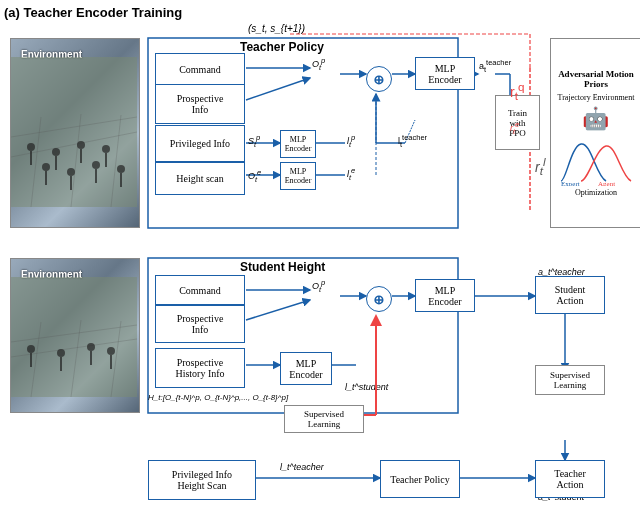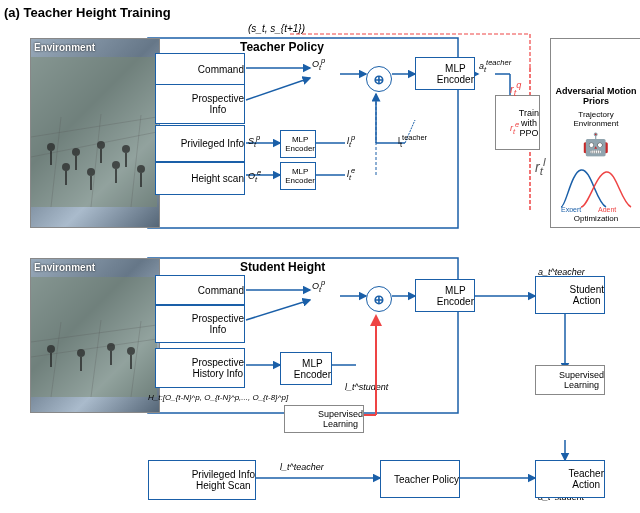--- a/index.html
+++ b/index.html
@@ -27,40 +27,40 @@
       position: absolute;
     }
 
     
     .box {
       position: absolute;
       border: 1.5px solid #000;
       background: #fff;
       display: flex;
       align-items: center;
-      justify-content: flex-end;
+      justify-content: center;
       text-align: center;
       font-size: 10px;
+      font-family: Liberation Serif, serif;
     }
 
     .box-blue {
       border-color: #1a5fa8;
       border-width: 1.5px;
     }
 
     
     .env-box {
       position: absolute;
       border: 1.5px solid #888;
       background: linear-gradient(135deg, #9ab 0%, #678 40%, #abc 70%, #567 100%);
       display: flex;
       align-items: flex-start;
       justify-content: flex-start;
-      padding: 3px;
-      margin-left: 20px;
+      padding: 10px;
     }
 
     .env-label {
       font-size: 10px;
       font-weight: bold;
       color: #fff;
       text-shadow: 0 0 2px #000;
     }
 
     
@@ -168,21 +168,21 @@
     <defs>
       <marker id="arrowBlue" markerWidth="6" markerHeight="6" refX="5" refY="3" orient="auto">
         <path d="M0,0 L0,6 L6,3 z" fill="#1a5fa8"></path>
       </marker>
       <marker id="arrowRed" markerWidth="6" markerHeight="6" refX="5" refY="3" orient="auto">
         <path d="M0,0 L0,6 L6,3 z" fill="#e44"></path>
       </marker>
     </defs>
   </svg>
 
-  <div class="section-label" style="left:4px; top:5px;">(a) Teacher Height  Training</div>
+  <div class="section-label" style="left:4px; top:5px;">(a) Teacher Encoder  Training</div>
 
   <div class="env-box" style="left:10px; top:38px; width:130px; height:190px;">
     <span class="env-label">Environment</span>
 
     <svg width="126" height="150" style="position:absolute;top:18px;left:0;">
 
       <rect width="126" height="150" fill="#7a8a70" opacity="0.5"></rect>
 
       <line x1="0" y1="80" x2="126" y2="60" stroke="#555" stroke-width="0.5" opacity="0.5"></line>
       <line x1="0" y1="100" x2="126" y2="75" stroke="#555" stroke-width="0.5" opacity="0.5"></line>
@@ -222,21 +222,21 @@
 
   <div style="position:absolute; left:312px; top:56px; font-size:9px; font-style:italic;">O<sub>t</sub><sup>p</sup></div>
 
   <div class="circle-plus" style="left:366px; top:66px; width:26px; height:26px;">⊕</div>
 
   <div class="box box-blue" style="left:415px; top:57px; width:60px; height:33px;">
     <span style="white-space:pre-line; text-align:center;">MLP
 Encoder</span>
   </div>
 
-  <div style="position:absolute; left:479px; top:58px; font-size:9px; font-style:italic;">a<sub>t</sub><sup>teacher</sup></div>
+  <div style="position:absolute; left:479px; top:58px; font-size:9px; ">a<sub>t</sub><sup>teacher</sup></div>
 
   <div class="box box-blue" style="left:155px; top:125px; width:90px; height:37px;">
     <span>Privileged Info</span>
   </div>
 
   <div style="position:absolute; left:248px; top:133px; font-size:9px; font-style:italic;">S<sub>t</sub><sup>p</sup></div>
 
   <div class="box box-blue" style="left:280px; top:130px; width:36px; height:28px;">
     <span style="white-space:pre-line; text-align:center; font-size:8px;">MLP
 Encoder</span>
@@ -258,21 +258,21 @@
   </div>
 
   <div style="position:absolute; left:347px; top:166px; font-size:9px; font-style:italic;">l<sub>t</sub><sup>e</sup></div>
 
   <div class="box" style="left:495px; top:95px; width:45px; height:55px; border-color:#888; font-size:9px; text-align:center;">
     <span style="white-space:pre-line; text-align:center;">Train
 with
 PPO</span>
   </div>
 
-  <div style="position:absolute; left:510px; top:80px; font-size:11px; font-style:italic; color:#e44;">r<sub>t</sub><sup>q</sup></div>
+  <div style="position:absolute; left:510px; top:80px; font-size:14px; color:#e44;">r<sub>t</sub><sup>q</sup></div>
 
   <div style="position:absolute; left:510px; top:120px; font-size:9px; font-style:italic; color:#e44;">r<sub>t</sub><sup>e</sup></div>
 
   <div style="position:absolute; left:535"></div>
 
   <div class="box" style="left:550px; top:38px; width:92px; height:190px; border-color:#888; flex-direction:column; padding:4px;">
     <div style="font-size:9px; font-weight:bold; text-align:center; margin-bottom:4px;">Adversarial Motion Priors</div>
 
     <div style="font-size:8px; text-align:center; margin-bottom:4px;">Trajectory
 Environment</div>

